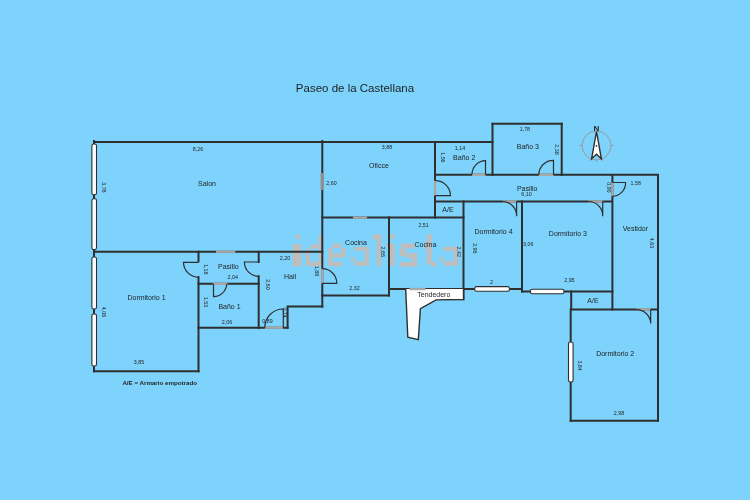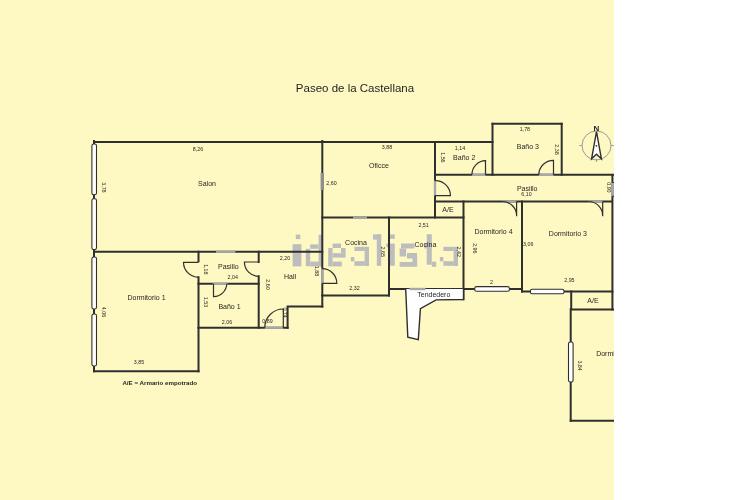--- a/index.html
+++ b/index.html
@@ -1,16 +1,16 @@
 <!DOCTYPE html>
 <html><head>
 <meta charset="utf-8">
 <style>
   html,body{margin:0;padding:0;background:#ffffff;}
-  #page{width:614px;height:500px;position:relative;background:#fef9c3;overflow:hidden;}
+  #page{width:750px;height:500px;position:relative;background:#7dd3fc;overflow:hidden;}
   svg text{font-family:"Liberation Sans",sans-serif;fill:#1f1f1f;}
 </style>
 </head>
 <body>
 <div id="page">
 <svg width="750" height="500" viewBox="0 0 750 500">
 
 <text x="355" y="91.5" font-size="11.5" text-anchor="middle">Paseo de la Castellana</text>
 
 <g fill="#bdbdbd">

